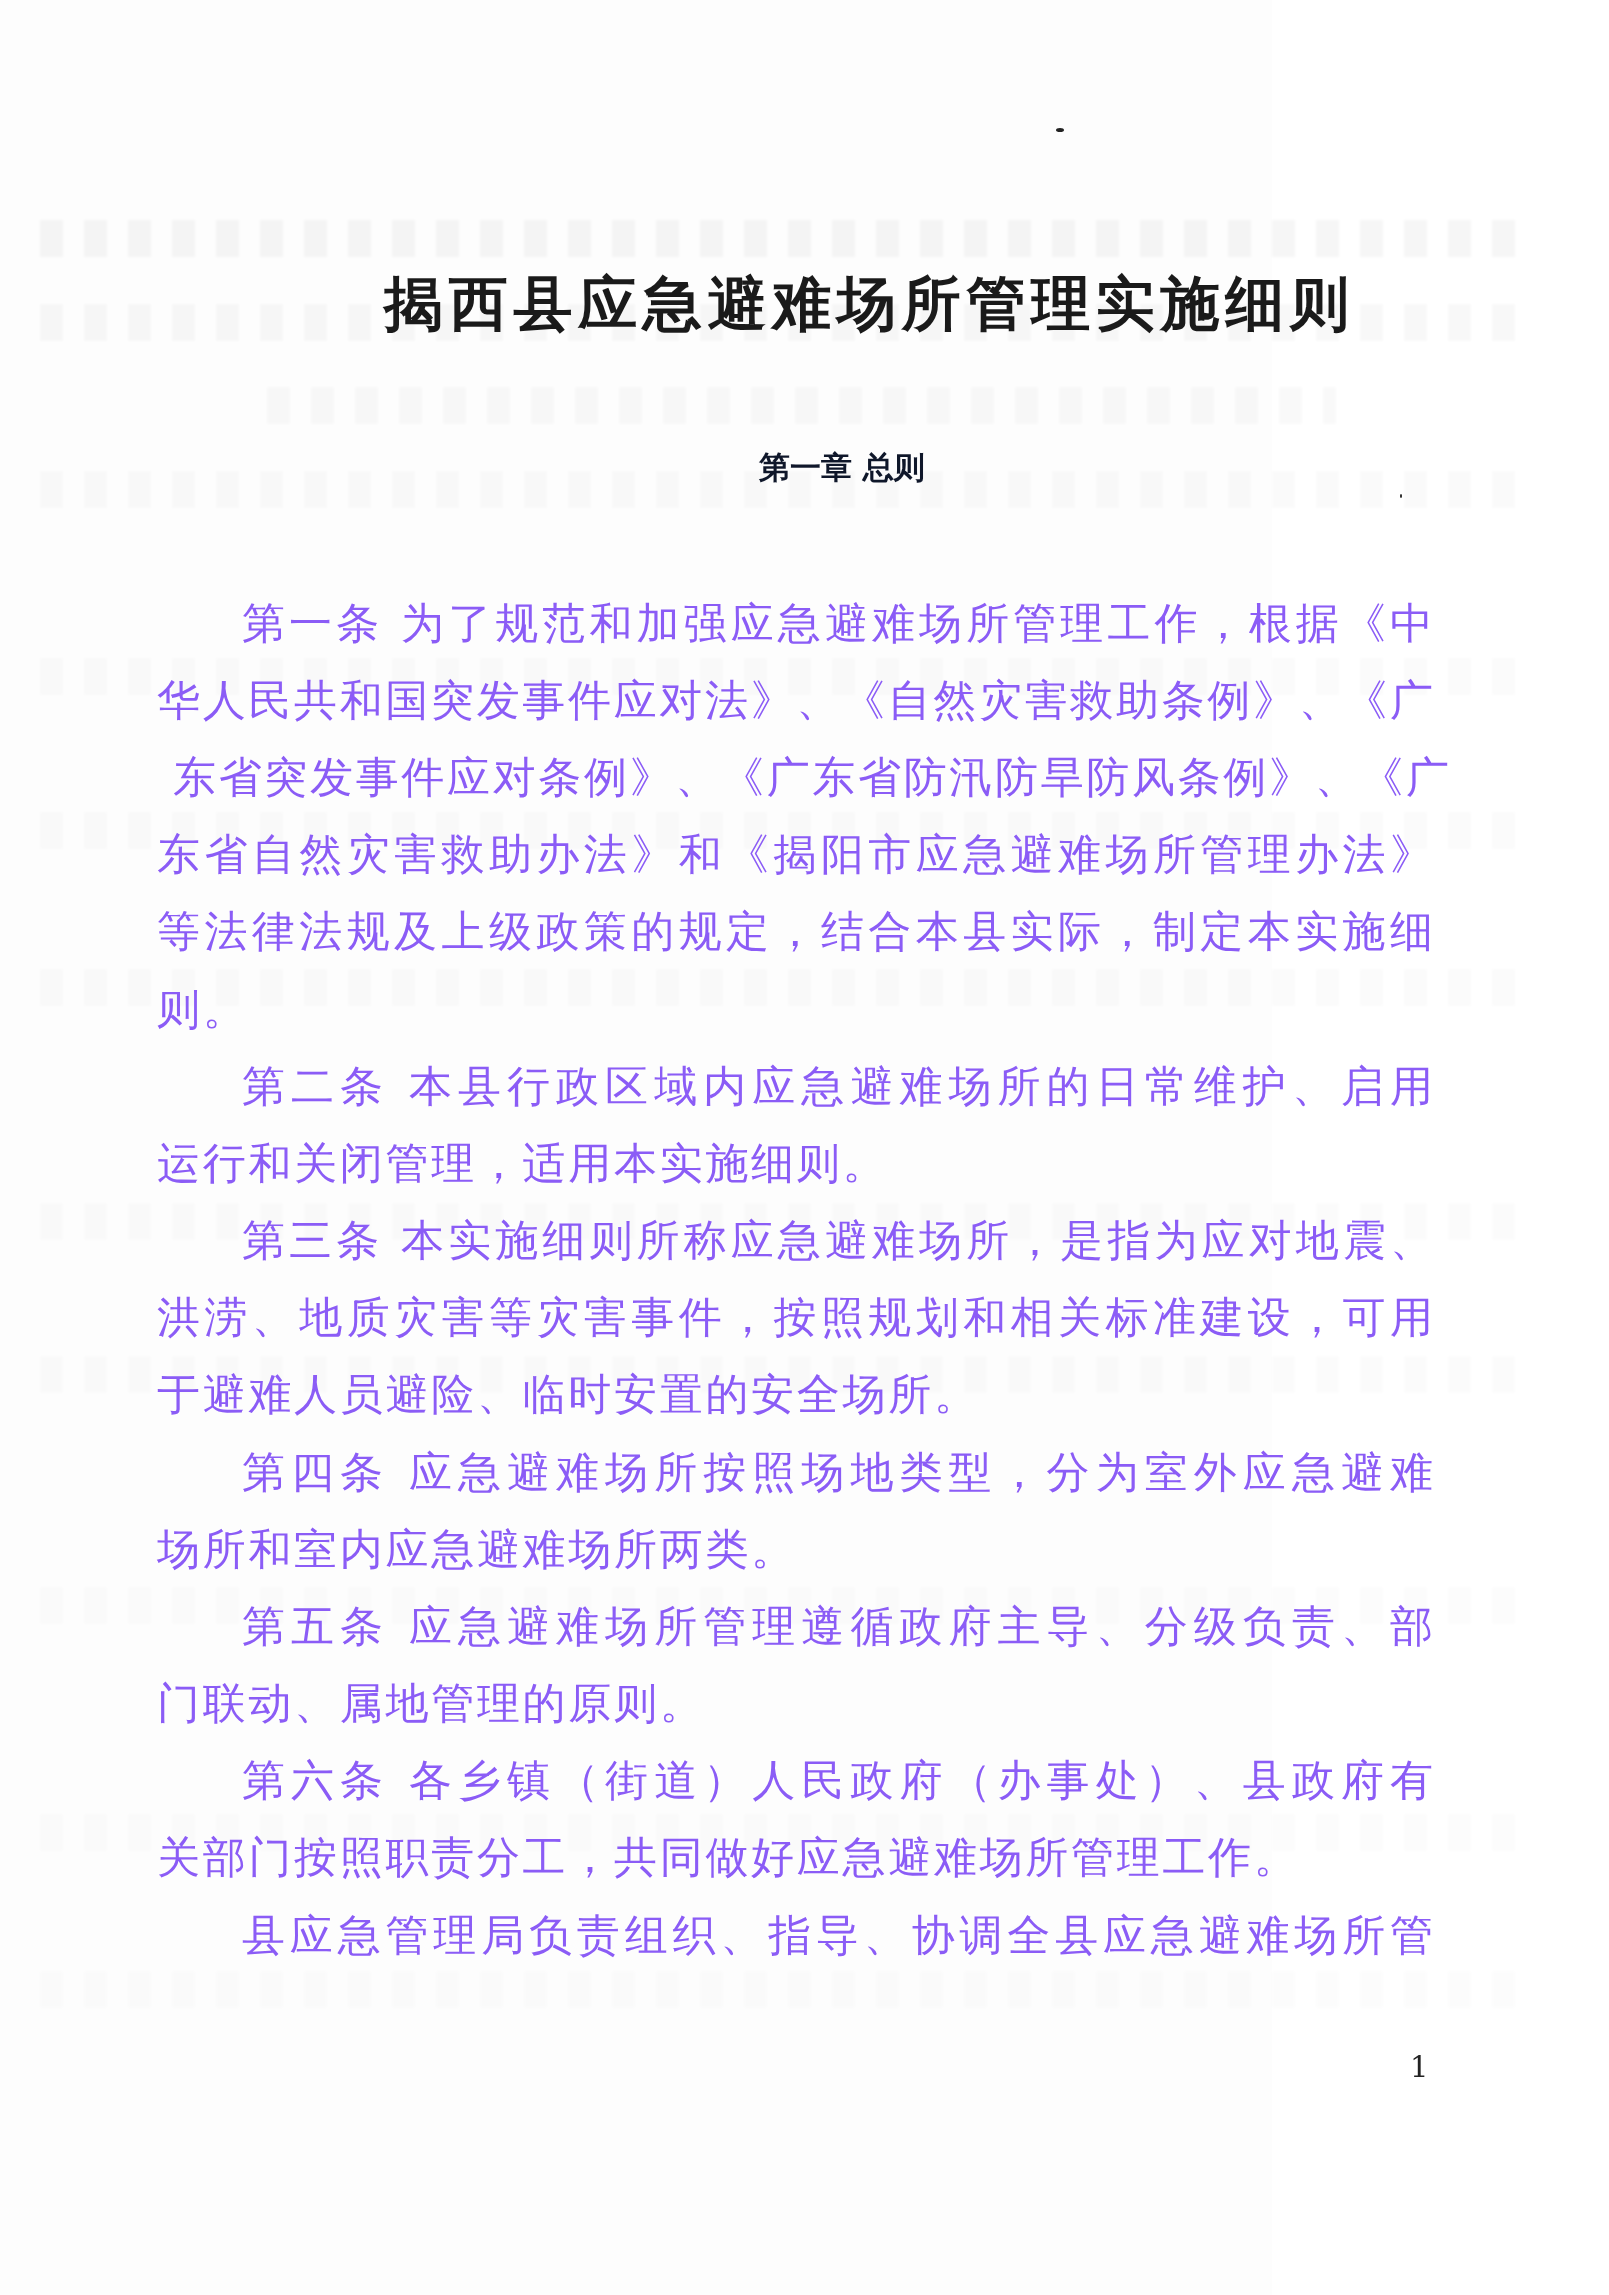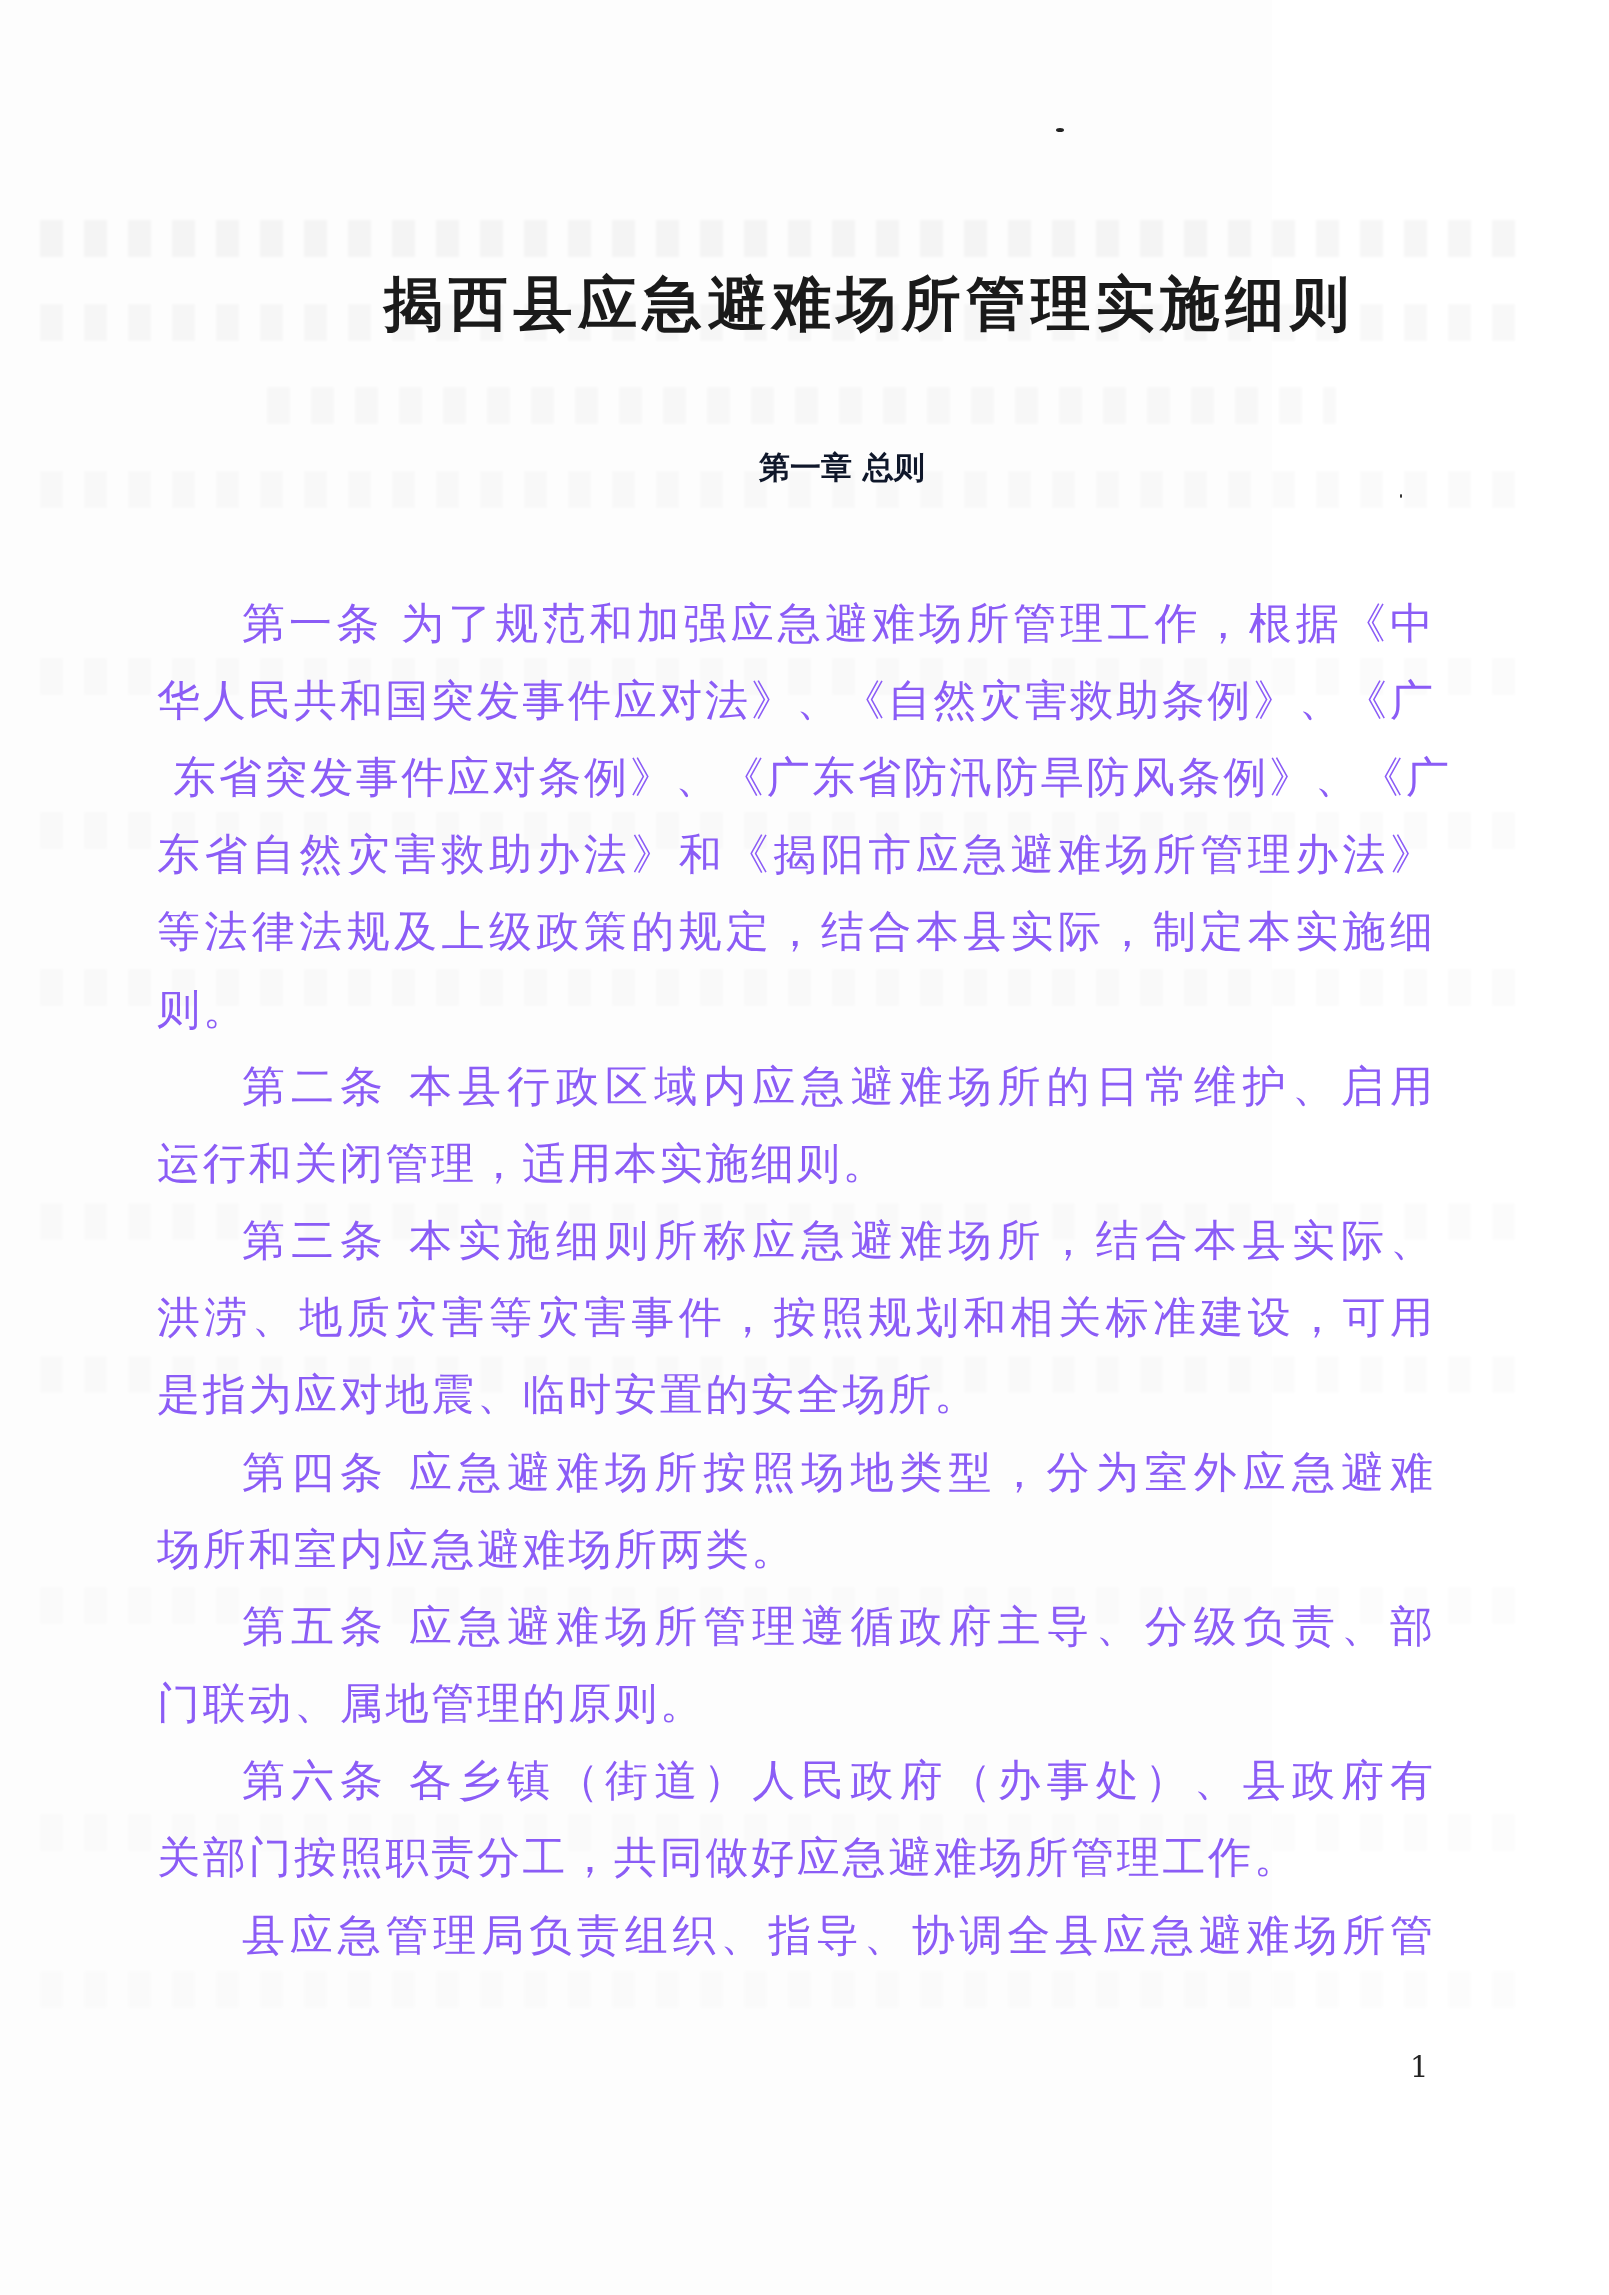--- a/index.html
+++ b/index.html
@@ -131,23 +131,23 @@
   <div class="line indent" style="top:593px;">第一条 为了规范和加强应急避难场所管理工作，根据《中</div>
   <div class="line full" style="top:670px;">华人民共和国突发事件应对法》、《自然灾害救助条例》、《广</div>
   <div class="line full" style="top:747px;margin-left:16px;">东省突发事件应对条例》、《广东省防汛防旱防风条例》、《广</div>
   <div class="line full" style="top:824px;">东省自然灾害救助办法》和《揭阳市应急避难场所管理办法》</div>
   <div class="line full" style="top:901px;">等法律法规及上级政策的规定，结合本县实际，制定本实施细</div>
   <div class="line short" style="top:979px;">则。</div>
 
   <div class="line indent" style="top:1056px;">第二条 本县行政区域内应急避难场所的日常维护、启用</div>
   <div class="line short" style="top:1133px;">运行和关闭管理，适用本实施细则。</div>
 
-  <div class="line indent" style="top:1210px;">第三条 本实施细则所称应急避难场所，结合本县实际、</div>
+  <div class="line indent" style="top:1210px;">第三条 本实施细则所称应急避难场所，是指为应对地震、</div>
   <div class="line full" style="top:1287px;">洪涝、地质灾害等灾害事件，按照规划和相关标准建设，可用</div>
-  <div class="line short" style="top:1364px;">是指为应对地震、临时安置的安全场所。</div>
+  <div class="line short" style="top:1364px;">于避难人员避险、临时安置的安全场所。</div>
 
   <div class="line indent" style="top:1442px;">第四条 应急避难场所按照场地类型，分为室外应急避难</div>
   <div class="line short" style="top:1519px;">场所和室内应急避难场所两类。</div>
 
   <div class="line indent" style="top:1596px;">第五条 应急避难场所管理遵循政府主导、分级负责、部</div>
   <div class="line short" style="top:1673px;">门联动、属地管理的原则。</div>
 
   <div class="line indent" style="top:1750px;">第六条 各乡镇（街道）人民政府（办事处）、县政府有</div>
   <div class="line short" style="top:1827px;">关部门按照职责分工，共同做好应急避难场所管理工作。</div>
 

